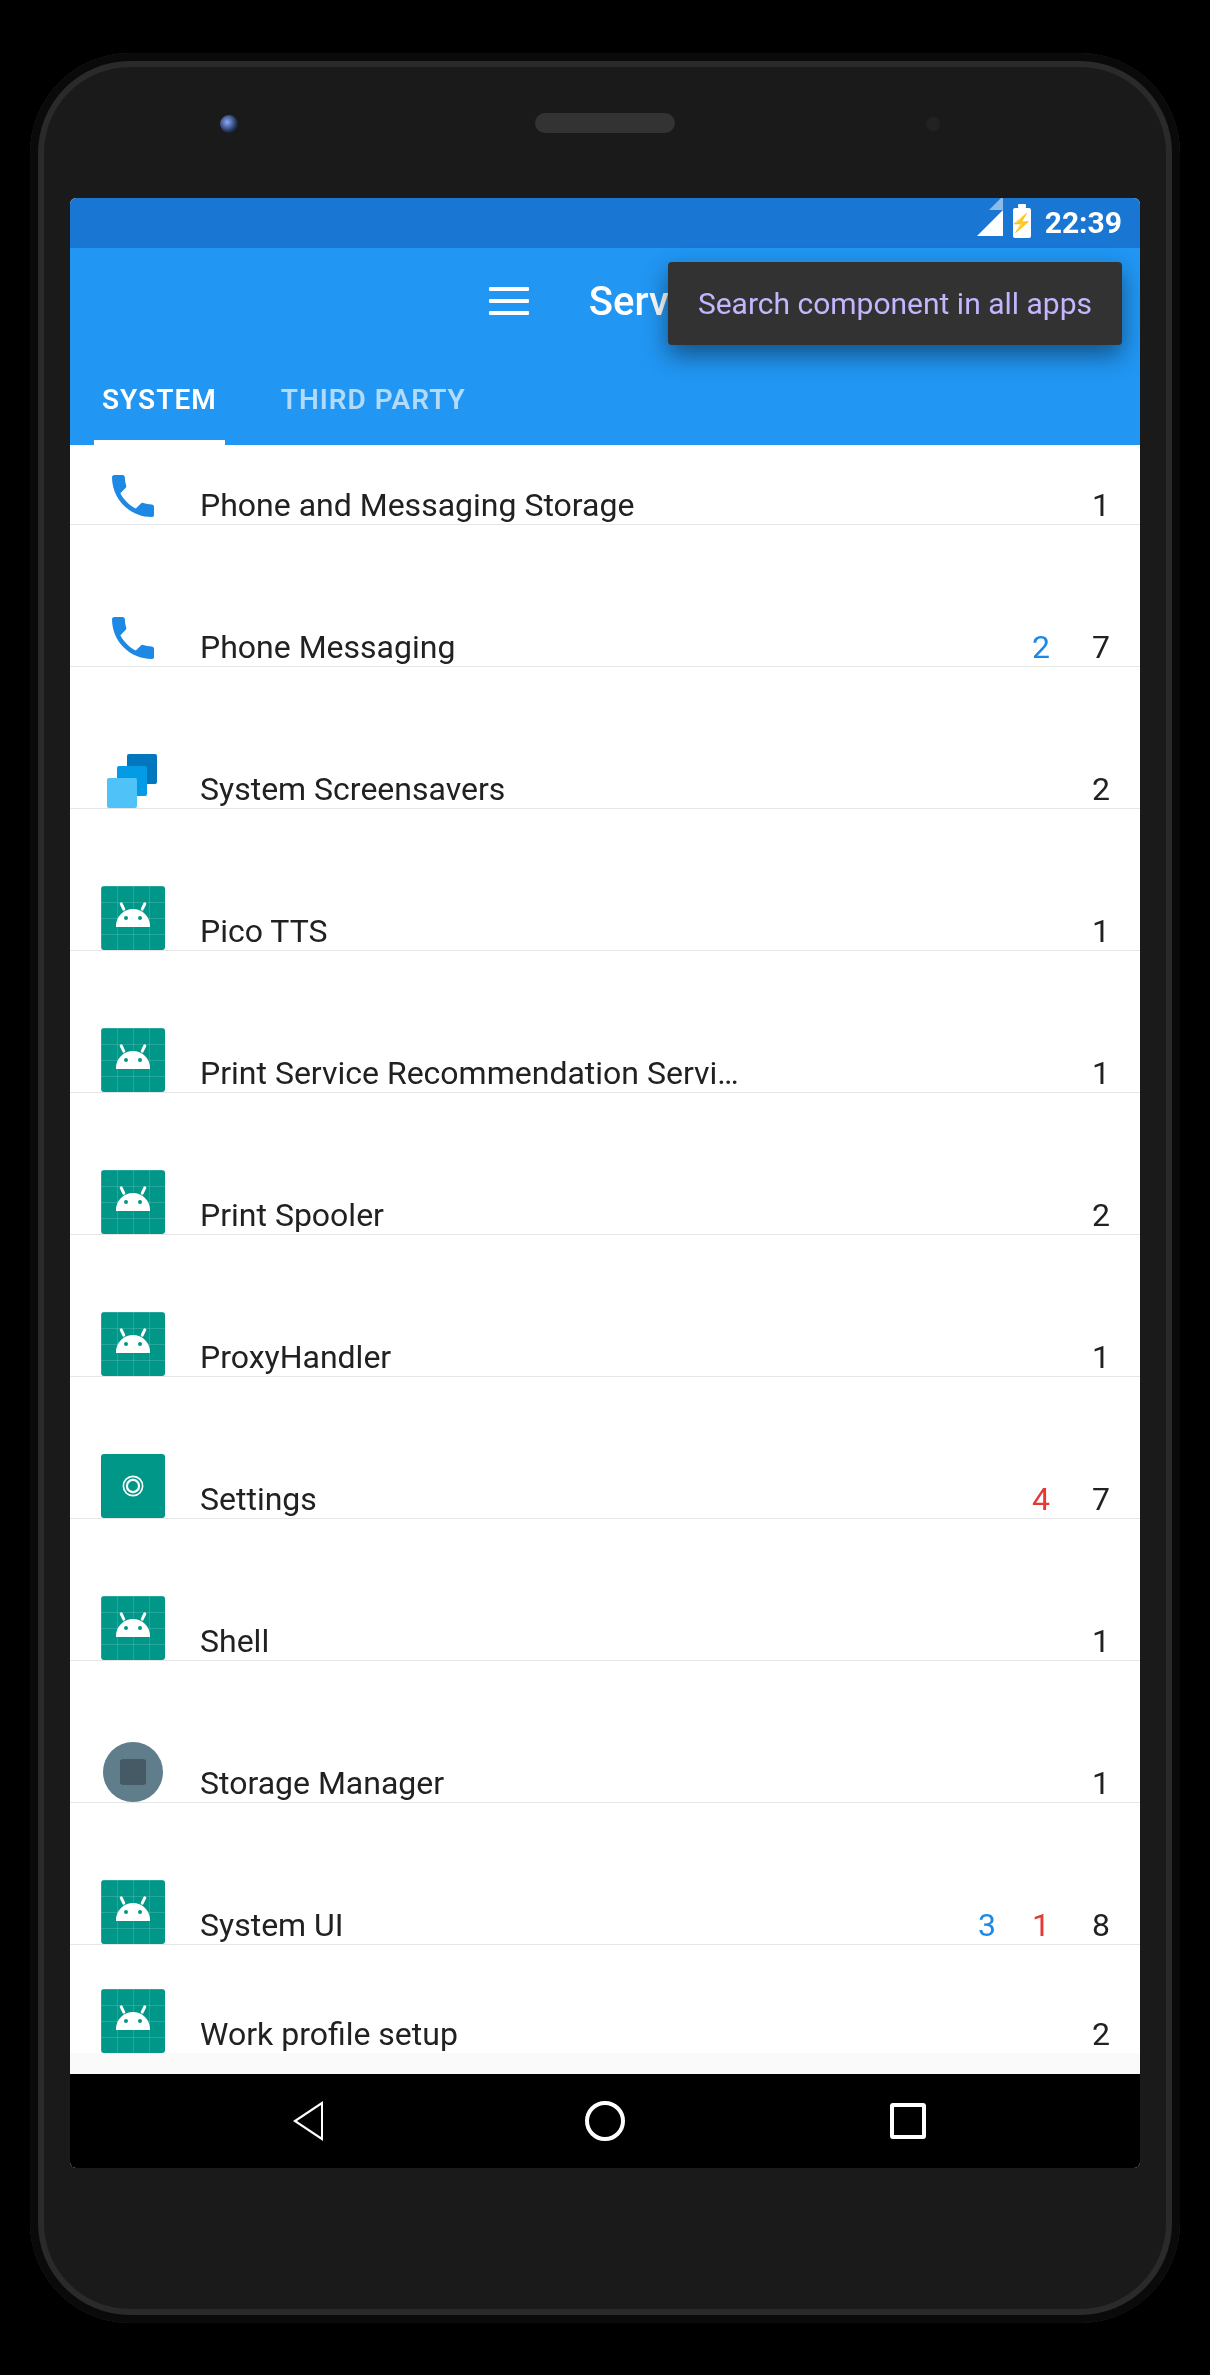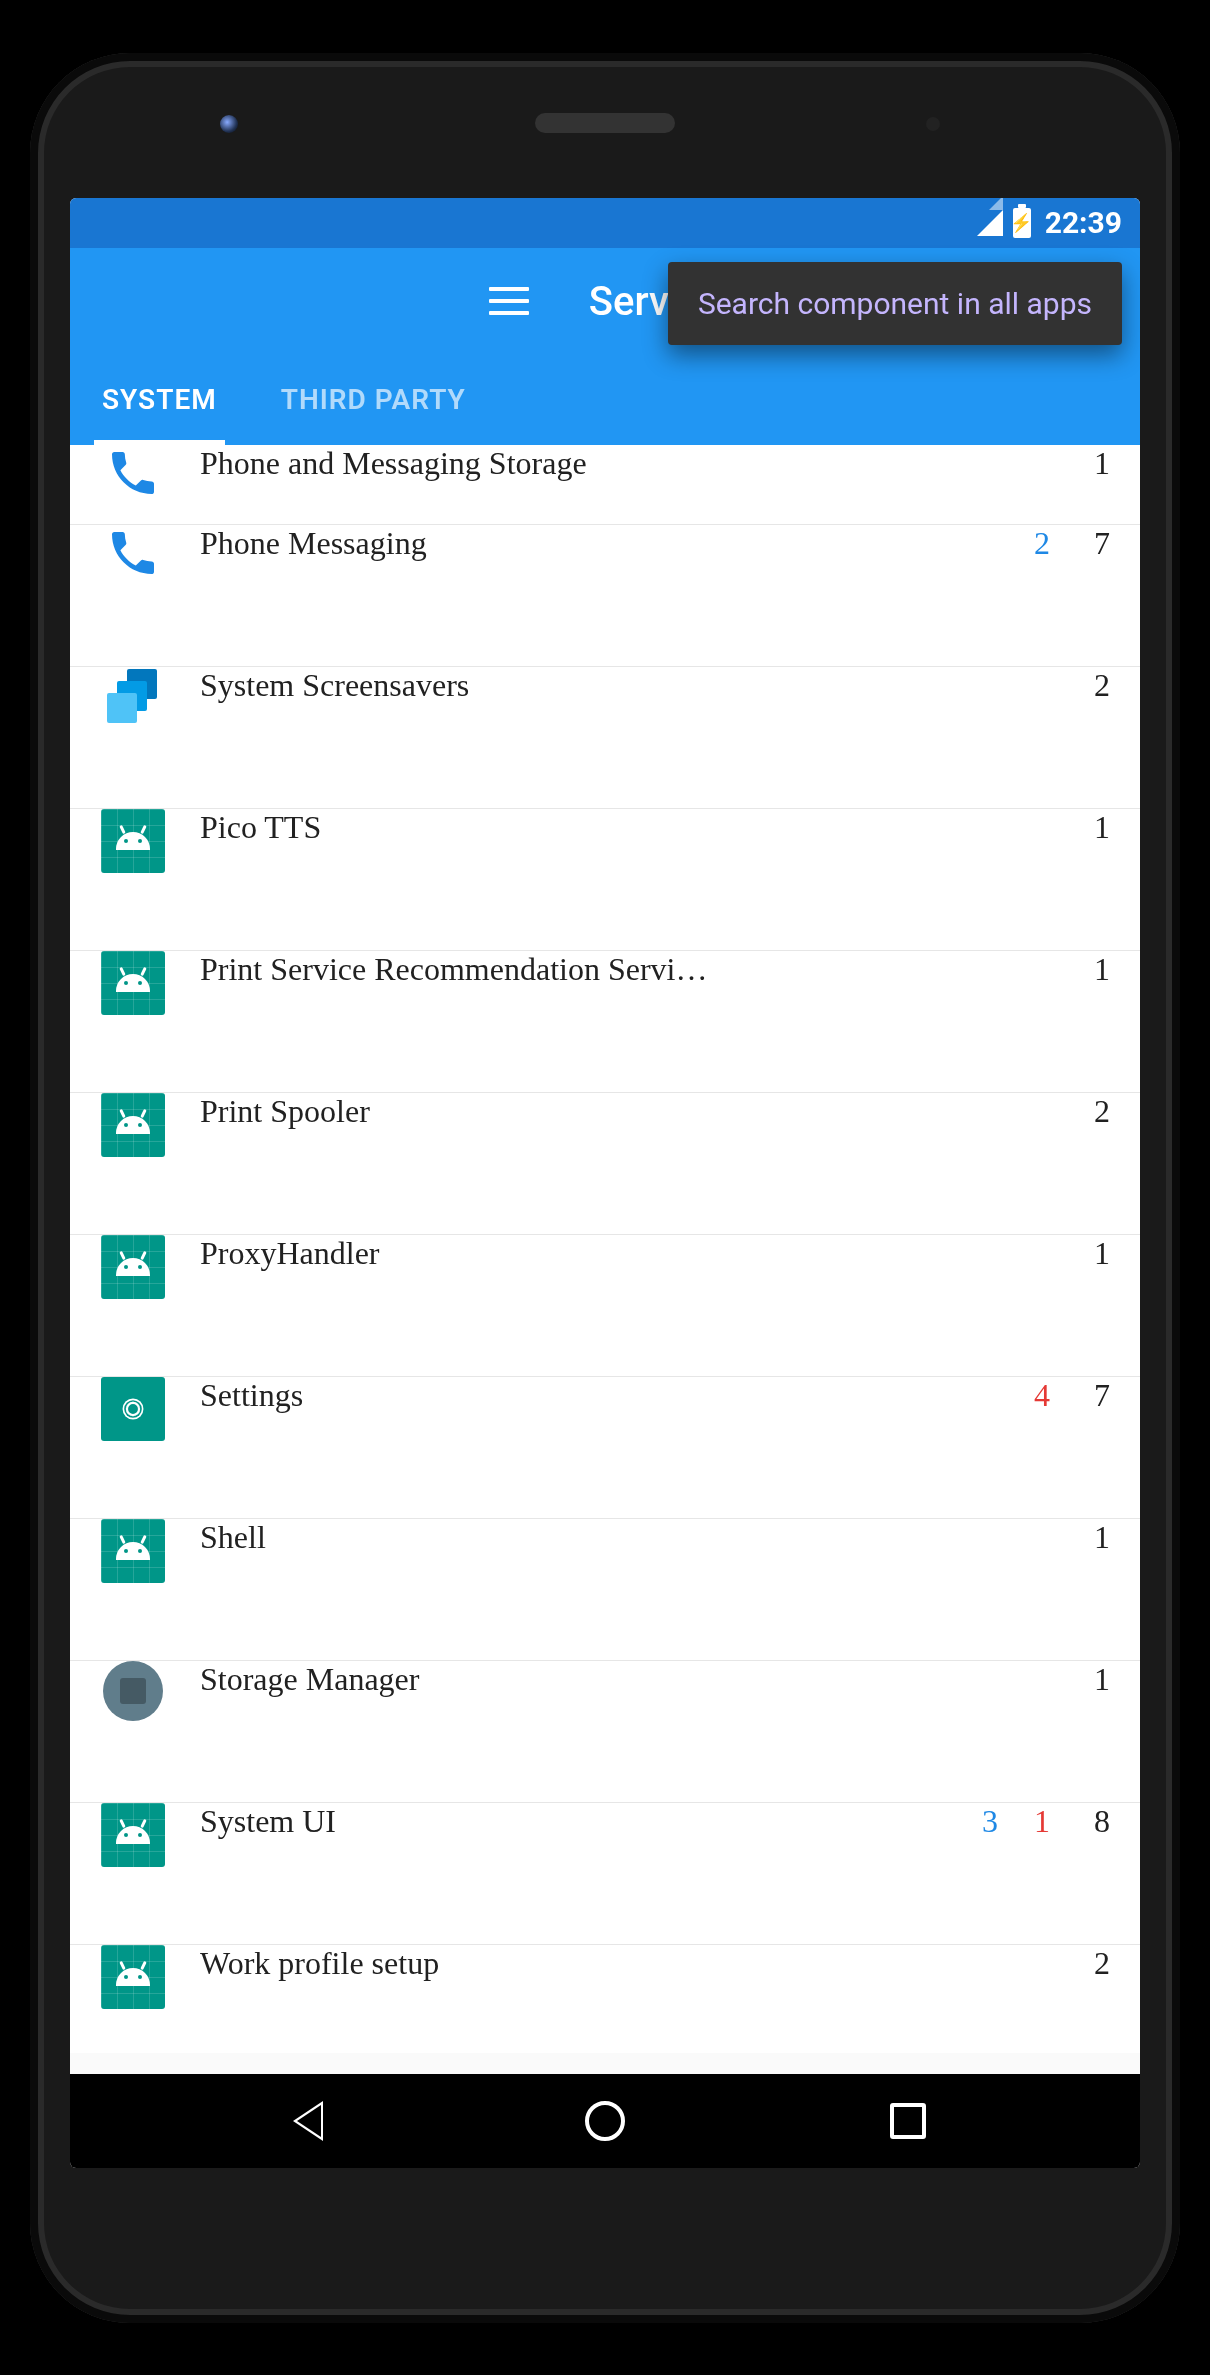--- a/index.html
+++ b/index.html
@@ -176,27 +176,26 @@
     z-index: 5;
   }
   
   .list {
     background:#fafafa;
     height: calc(100% - 50px - 107px - 90px - 94px);
     overflow:hidden;
   }
   .row {
     display:flex;
-    align-items:flex-start;
+    align-items:flex-end;
     height: 142px;
     border-bottom:1px solid #e6e6e6;
     padding: 0 24px 0 24px;
     background:#fff;
     cursor:pointer;
-    font-family:Liberation Serif, serif;
   }
   .row.first { height: 80px; }
   .row.last { height: 108px; border-bottom:none; }
   .row-icon {
     width: 78px;
     display:flex; align-items:center; justify-content:center;
     flex-shrink:0;
   }
   .row-name {
     flex:1;

